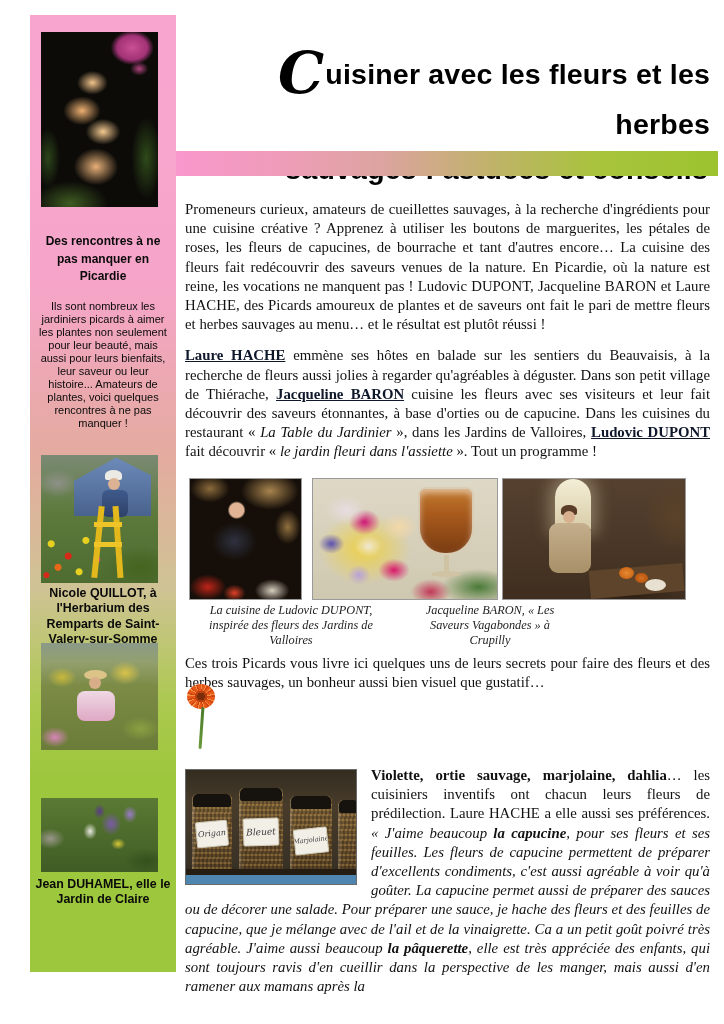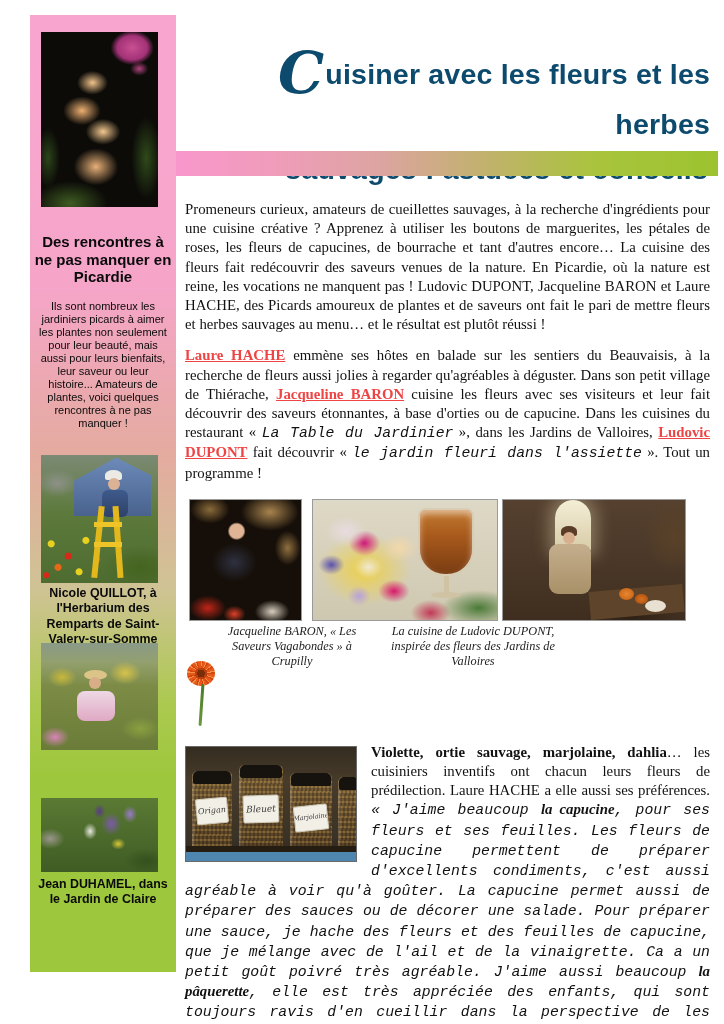--- a/index.html
+++ b/index.html
@@ -5,21 +5,21 @@
   html,body{margin:0;padding:0;}
   body{width:724px;height:1024px;position:relative;background:#ffffff;overflow:hidden;
        font-family:"Liberation Serif",serif;color:#111;}
 
   
   .sidebar{position:absolute;left:30px;top:15px;width:146px;height:957px;
     background:linear-gradient(180deg,#f8a6d0 0%,#f6a5c9 28%,#e4ab9f 46%,#cfc394 60%,#abc94f 72%,#9dc73c 80%,#9dc73c 100%);}
   .sb-photo{position:absolute;left:11px;width:117px;overflow:hidden;}
   .sb-text{position:absolute;left:4px;width:138px;text-align:center;
     font-family:"Liberation Sans",sans-serif;color:#0a0a0a;}
-  .sb-head{top:218px;font-size:15px;line-height:17.5px;font-weight:800;}
+  .sb-head{top:218px;font-size:12px;line-height:17.5px;font-weight:800;}
   .sb-intro{top:285px;left:7px;width:132px;font-size:11px;line-height:13px;font-weight:500;}
   .sb-cap{font-size:12.4px;line-height:15.4px;font-weight:600;}
 
   
   .ph-iris{top:17px;height:175px;background:
     radial-gradient(ellipse 30px 24px at 78% 9%, #c94f92 0%, #a33277 50%, rgba(0,0,0,0) 72%),
     radial-gradient(ellipse 13px 10px at 84% 21%, #b0437f, rgba(0,0,0,0) 70%),
     radial-gradient(ellipse 22px 17px at 44% 29%, #f2c38b, rgba(0,0,0,0) 70%),
     radial-gradient(ellipse 26px 20px at 35% 45%, #edb072, rgba(0,0,0,0) 72%),
     radial-gradient(ellipse 24px 18px at 53% 57%, #f4c98f, rgba(0,0,0,0) 72%),
@@ -68,34 +68,34 @@
     radial-gradient(ellipse 10px 12px at 76% 22%, #9a7ac8, rgba(0,0,0,0) 72%),
     radial-gradient(ellipse 8px 10px at 50% 18%, #5a3a88, rgba(0,0,0,0) 72%),
     radial-gradient(ellipse 9px 11px at 42% 45%, #e8e8e0, rgba(0,0,0,0) 75%),
     radial-gradient(ellipse 10px 8px at 66% 62%, #d8c838, rgba(0,0,0,0) 72%),
     radial-gradient(ellipse 20px 14px at 8% 55%, #9a968a, rgba(0,0,0,0) 72%),
     radial-gradient(ellipse 30px 16px at 90% 85%, #34511e, rgba(0,0,0,0) 75%),
     linear-gradient(180deg,#5a7a34,#3f5c24);}
 
   
   .title{position:absolute;left:185px;top:48px;width:525px;text-align:right;
-    font-family:"Liberation Sans",sans-serif;font-weight:700;color:#0c4a6e;}
+    font-family:"Liberation Sans",sans-serif;font-weight:700;color:#000000;}
   .title-l1{font-size:28.5px;line-height:50px;letter-spacing:.2px;}
   .title-l2{font-size:28.5px;line-height:40px;letter-spacing:.2px;padding-right:2px;}
   .bigC{font-family:"DejaVu Serif",serif;font-style:italic;font-weight:700;font-size:58px;
     vertical-align:-9px;margin-right:1px;}
   .divider{position:absolute;left:176px;top:151px;width:542px;height:25px;
     background:linear-gradient(90deg,#f897cc 0%,#f09cba 18%,#dca4a0 38%,#c0b26a 58%,#a8c43c 78%,#9cc32f 100%);}
 
   
   .main{position:absolute;left:185px;top:200px;width:525px;}
   .para{font-size:14.8px;line-height:19.2px;text-align:justify;margin:0 0 12px 0;}
   .para2{margin-bottom:17px;}
-  a.plink{color:#ef4444;font-weight:700;text-decoration:underline;}
-  .it{font-style:italic;font-family:Liberation Mono, monospace;}
+  a.plink{color:#0f172a;font-weight:700;text-decoration:underline;}
+  .it{font-style:italic;}
   .bi{font-style:italic;font-weight:700;}
   .b{font-weight:700;}
 
   .photo-row{display:flex;height:120px;margin:0 0 4px 5px;}
   .mphoto{height:120px;box-shadow:0 0 0 1px #9a9a9a;position:relative;overflow:hidden;flex:none;}
   .caption-row{display:flex;margin:4px 0 6px 5px;}
   .mcap{font-style:italic;font-size:12.3px;line-height:15px;text-align:center;color:#222;flex:none;}
 
   
   .ph-laure{width:111px;background:
@@ -198,21 +198,21 @@
   </div>
   <div class="sb-text sb-cap" style="top:571px;">Nicole QUILLOT, à l'Herbarium des Remparts de Saint-Valery-sur-Somme</div>
 
   <div class="sb-photo ph-odile">
     <div class="odile-hat"></div>
     <div class="odile-face"></div>
     <div class="odile-top"></div>
   </div>
 
   <div class="sb-photo ph-jean"></div>
-  <div class="sb-text sb-cap" style="top:862px;">Jean DUHAMEL, dans le Jardin de Claire</div>
+  <div class="sb-text sb-cap" style="top:862px;">Jean DUHAMEL, elle le Jardin de Claire</div>
 </div>
 
 <div class="title">
   <div class="title-l1"><span class="bigC">C</span><span>uisiner avec les fleurs et les herbes</span></div>
   <div class="title-l2">sauvages : astuces et conseils</div>
 </div>
 <div class="divider"></div>
 
 <div class="main">
 
@@ -235,24 +235,25 @@
       <div class="kface"></div>
       <div class="kjacket"></div>
       <div class="ktable"></div>
       <div class="kpump1"></div>
       <div class="kpump2"></div>
       <div class="kgourd"></div>
     </div>
   </div>
 
   <div class="caption-row">
+    <div class="mcap" style="width:194px;margin-left:4px;">La cuisine de Ludovic DUPONT, inspirée des fleurs des Jardins de Valloires</div>
     <div class="mcap" style="width:160px;margin-left:22px;">Jacqueline BARON, « Les Saveurs Vagabondes » à Crupilly</div>
-    <div class="mcap" style="width:194px;margin-left:4px;">La cuisine de Ludovic DUPONT, inspirée des fleurs des Jardins de Valloires</div>
-  </div>
-
+  </div>
+
+  <p class="para para3">Ces trois Picards vous livre ici quelques uns de leurs secrets pour faire des fleurs et des herbes sauvages, un bonheur aussi bien visuel que gustatif…</p>
 
   <div class="section-head-wrap">
     <div class="gerbera">
       <div class="gerbera-head"></div>
       <div class="gerbera-stem"></div>
     </div>
   </div>
 
   <div class="para para4">
     <div class="jars">

